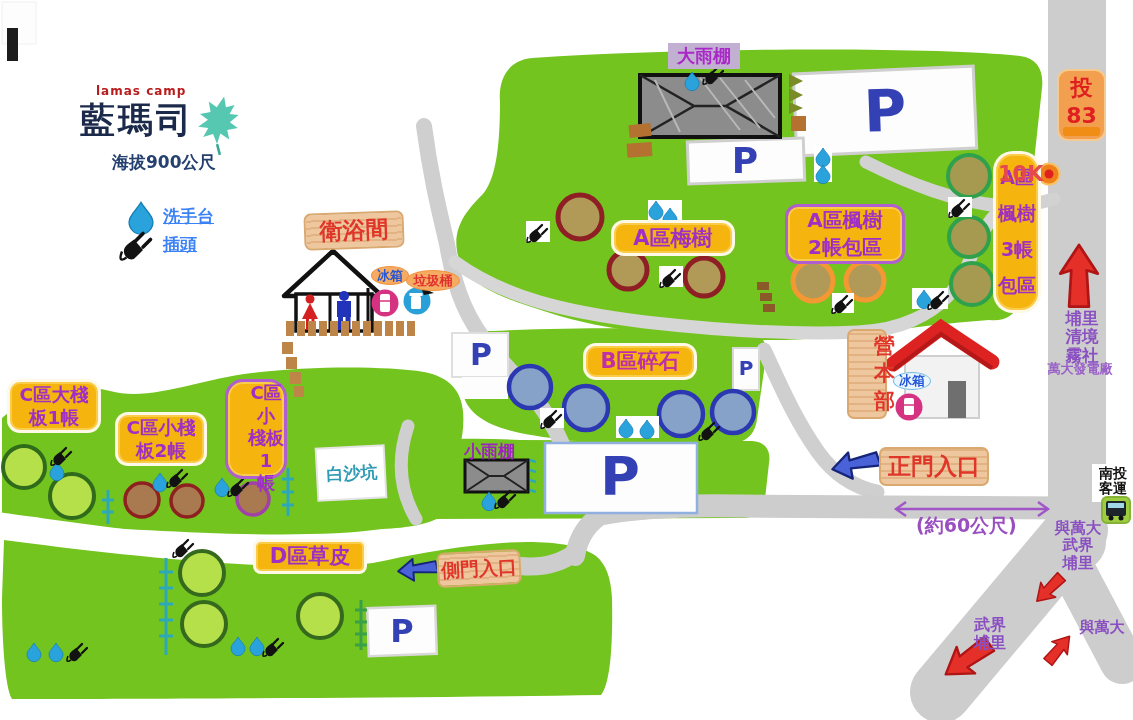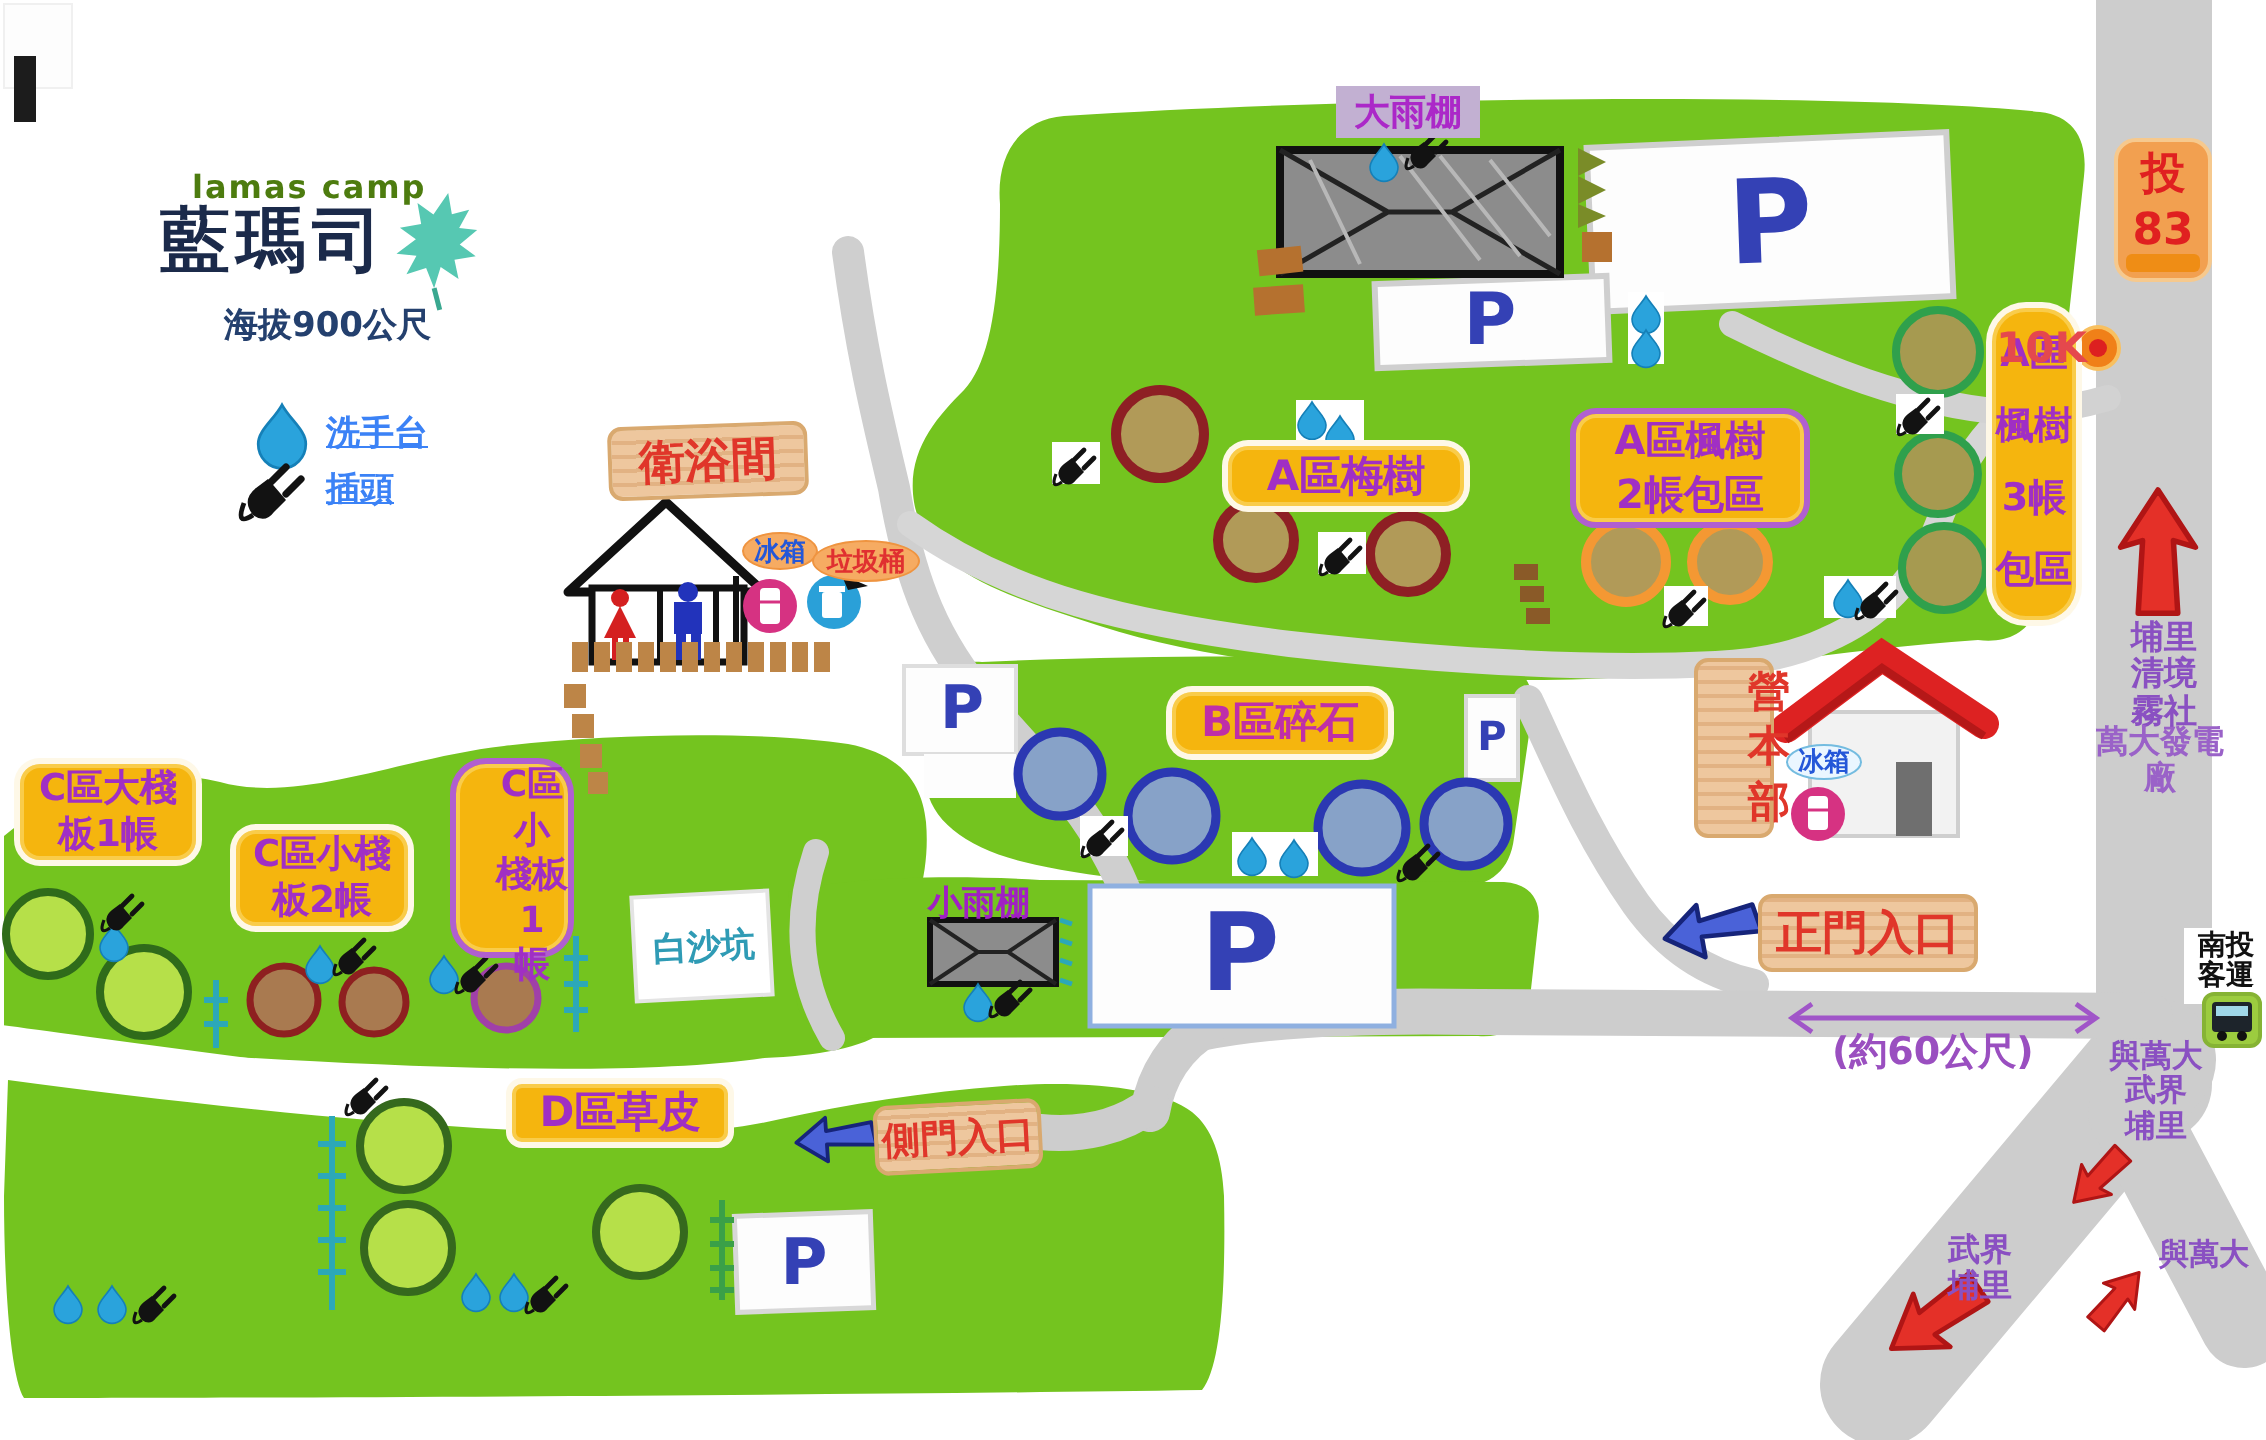--- a/index.html
+++ b/index.html
@@ -1,20 +1,20 @@
 <!DOCTYPE html>
 <html><head>
 <meta charset="utf-8">
 <style>
   html,body{margin:0;padding:0;background:#ffffff;}
   .map{position:relative;width:1133px;height:720px;background:#ffffff;overflow:hidden;
        font-family:"DejaVu Sans","Liberation Sans",sans-serif;}
   svg.base{position:absolute;left:0;top:0;}
   .ov{position:absolute;box-sizing:border-box;}
-  .ttl-en{color:#4d7c0f;font-weight:bold;font-size:16px;letter-spacing:1px;}
+  .ttl-en{color:#b91c1c;font-weight:bold;font-size:12px;letter-spacing:1px;}
   .ttl-zh{color:#1b2a4a;font-weight:bold;font-size:35px;letter-spacing:3px;}
   .ttl-elev{color:#24406e;font-weight:bold;font-size:17px;}
   .legend-txt{color:#3b82f6;font-weight:bold;font-size:17px;text-decoration:underline;}
   .lbl-yellow{background:#f5b50e;border:3px solid rgba(255,255,255,.9);box-shadow:inset 0 0 0 2px #f9cc4a;
       border-radius:13px;color:#a02fc4;font-weight:bold;display:flex;flex-direction:column;
       align-items:center;justify-content:space-evenly;text-align:center;line-height:1.25;}
   .purple-border{border:3px solid #b05fd0;}
   .lbl-wood{background:repeating-linear-gradient(0deg,#eec79e 0 5px,#e2b283 5px 7px);
       border:2px solid #d9a96f;border-radius:7px;color:#e0362a;font-weight:bold;
       display:flex;align-items:center;justify-content:center;}
@@ -363,21 +363,21 @@
 <div class="ov" style="left:1058px;top:74px;width:47px;text-align:center;color:#e02020;font-weight:bold;font-size:22px;line-height:1.25;">
   <div>投</div>
   <div>83</div>
 </div>
 <div class="ov" style="left:998px;top:162px;color:#e5484d;font-weight:bold;font-size:21px;">10K</div>
 <div class="ov road-txt" style="left:1060px;top:310px;width:44px;font-size:16.5px;">
   <div>埔里</div>
   <div>清境</div>
   <div>霧社</div>
 </div>
-<div class="ov road-txt" style="left:1042px;top:362px;width:76px;font-size:16px;color:#9a62c8;">萬大發電廠</div>
+<div class="ov road-txt" style="left:1042px;top:362px;width:76px;font-size:13px;color:#9a62c8;">萬大發電廠</div>
 <div class="ov" style="left:1094px;top:466px;width:38px;color:#111;font-weight:bold;font-size:14px;line-height:1.1;text-align:center;">
   <div>南投</div>
   <div>客運</div>
 </div>
 <div class="ov road-txt" style="left:1050px;top:520px;width:56px;font-size:15.5px;">
   <div>與萬大</div>
   <div>武界</div>
   <div>埔里</div>
 </div>
 <div class="ov road-txt" style="left:962px;top:616px;width:56px;font-size:16px;">

